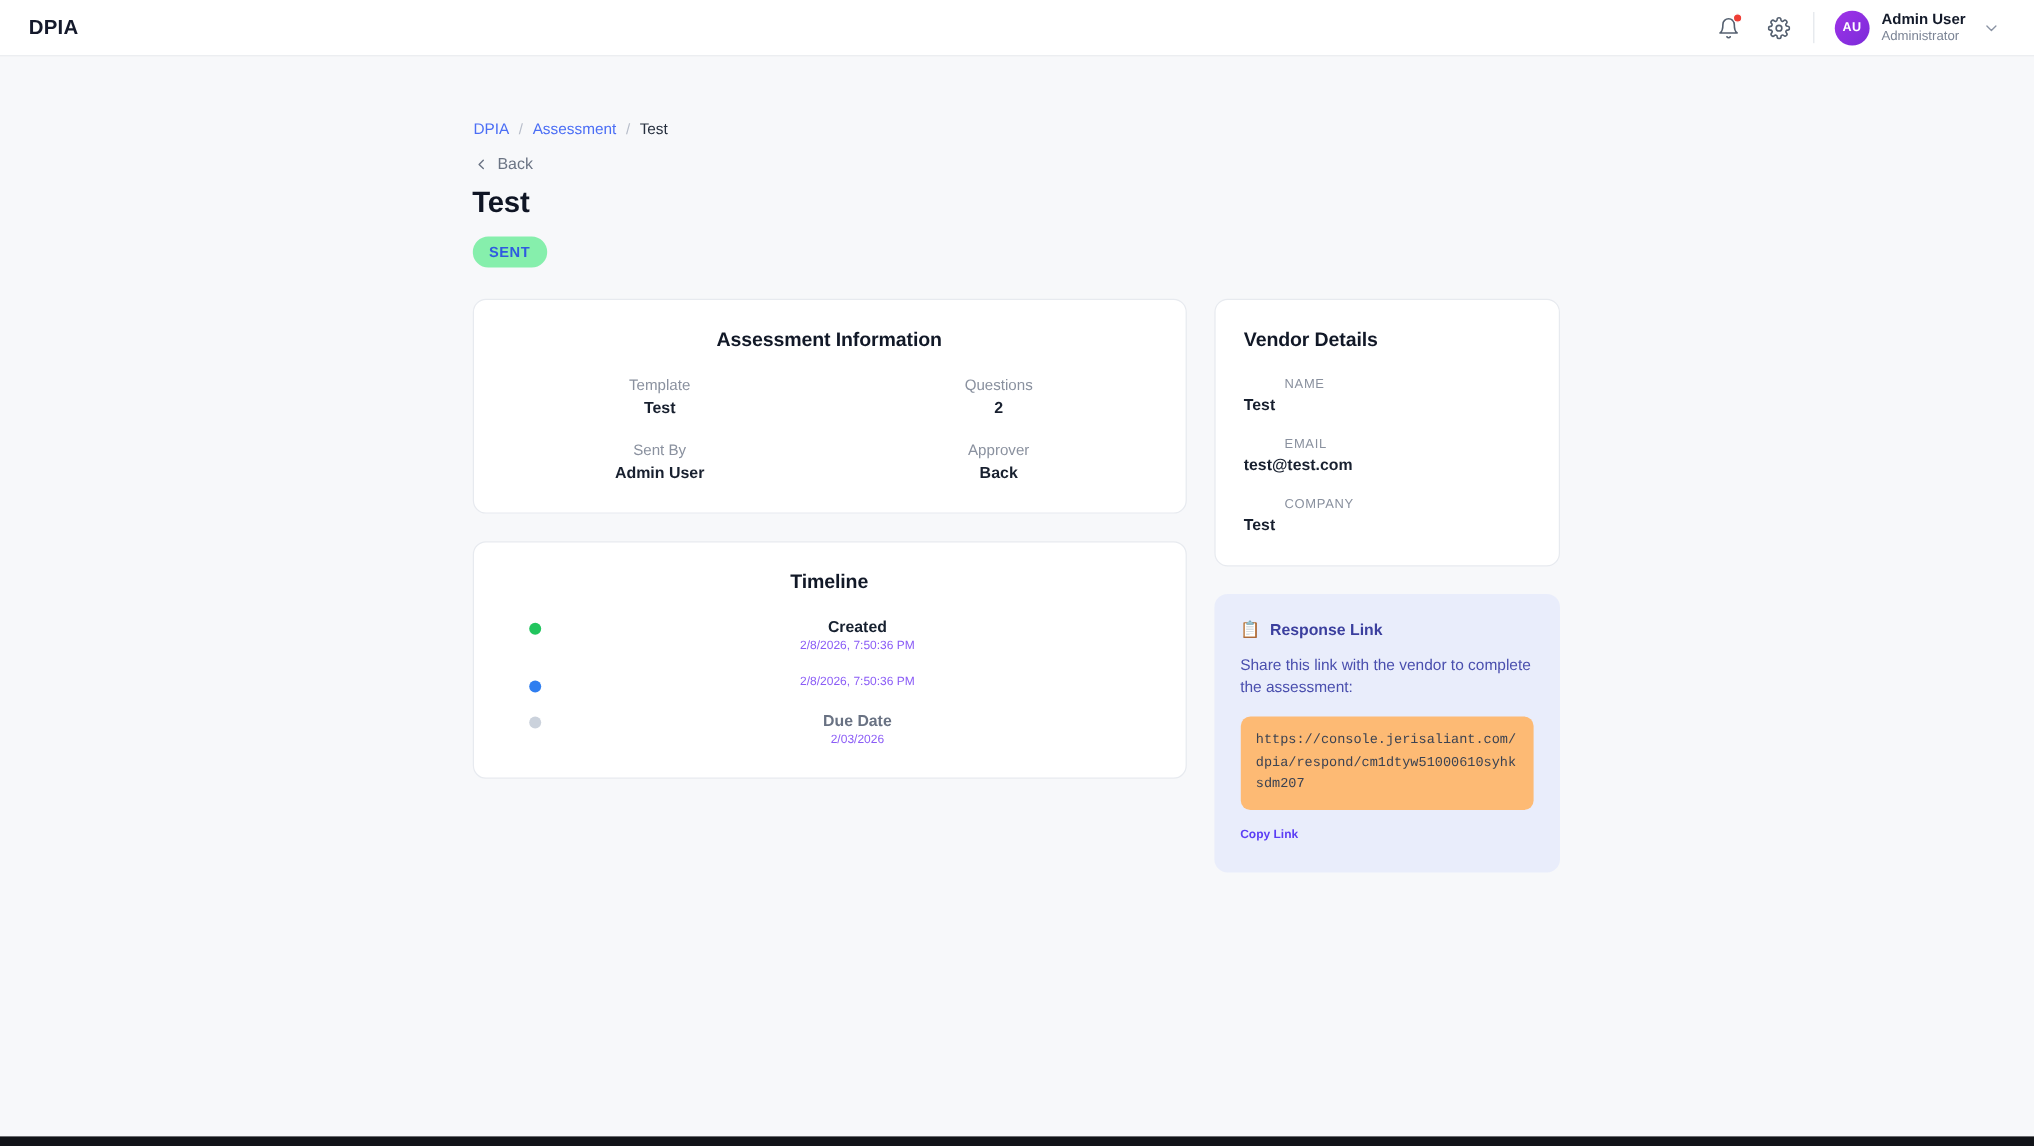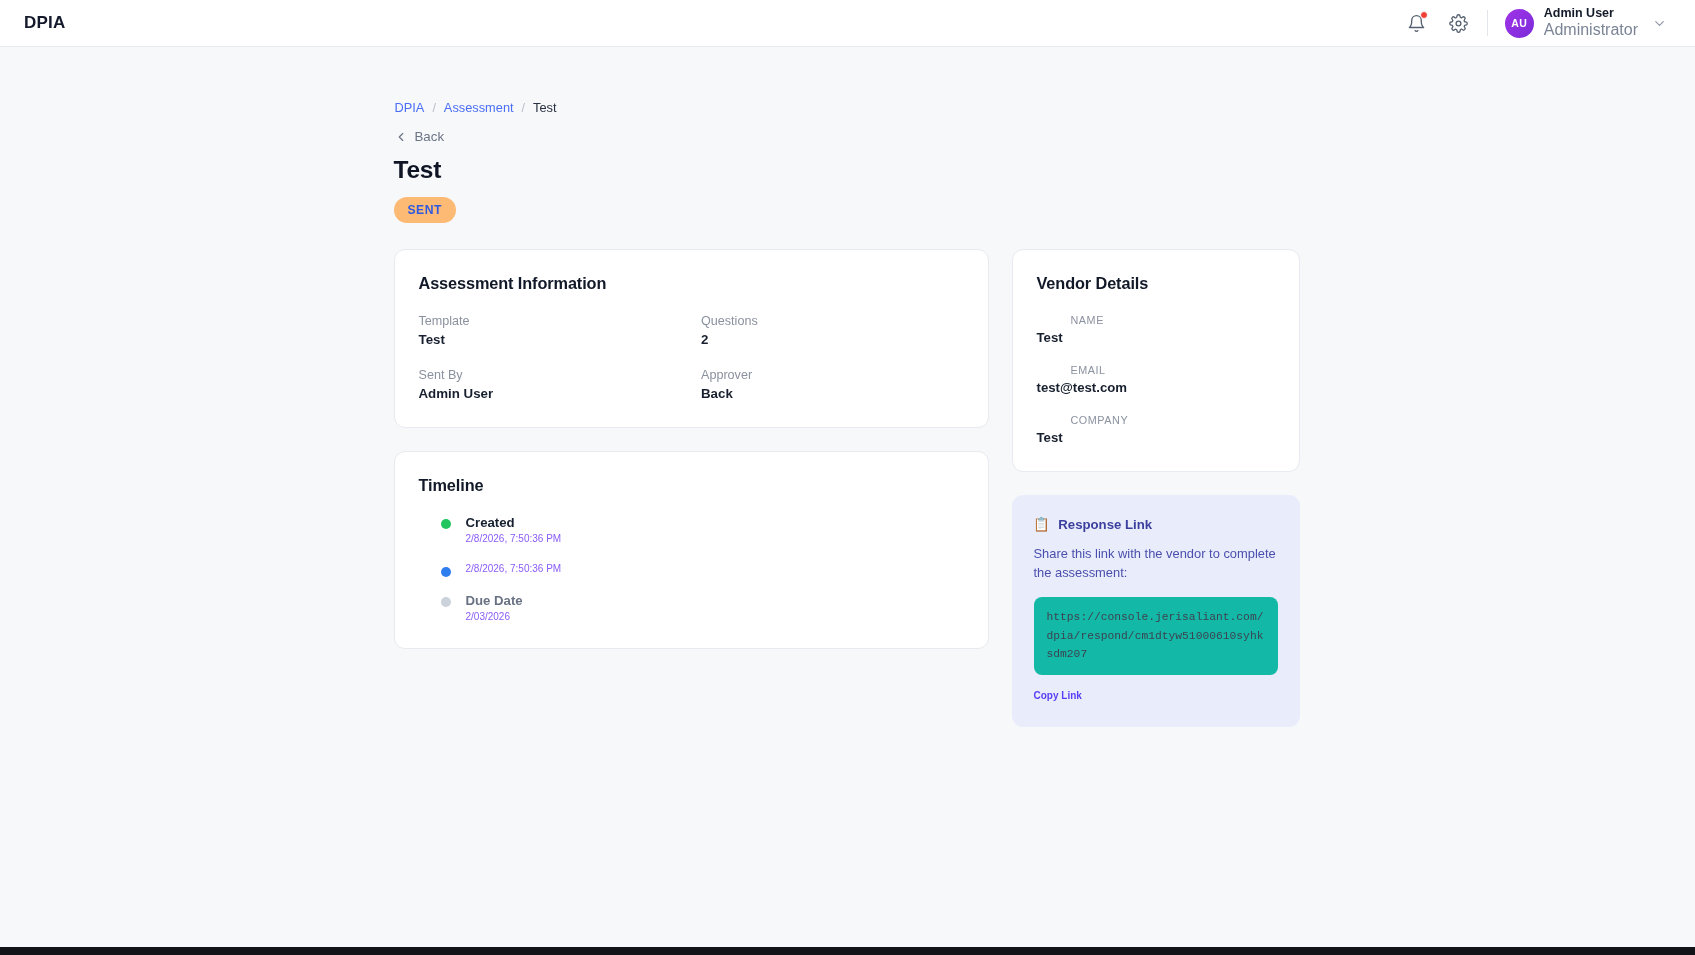--- a/index.html
+++ b/index.html
@@ -77,21 +77,21 @@
     justify-content: center;
     letter-spacing: .3px;
   }
   .user-text { line-height: 1.18; }
   .user-name {
     font-size: 12.5px;
     font-weight: 700;
     color: #131a2a;
   }
   .user-role {
-    font-size: 16px;
+    font-size: 11px;
     color: #7b8495;
   }
   .chev-down { color: #8b94a4; margin-left: 4px; display: flex; align-items: center; cursor: pointer;}
 
   
   .page {
     padding: 0;
     height: 908px;
     position: relative;
   }
@@ -132,34 +132,34 @@
     letter-spacing: -.2px;
     margin-bottom: 13px;
   }
 
   .status-badge {
     display: inline-flex;
     align-items: center;
     height: 26px;
     padding: 0 14px;
     border-radius: 13px;
-    background: #fdba74;
+    background: #86efac;
     color: #2f5ae0;
     font-size: 12.2px;
     font-weight: 700;
     letter-spacing: .45px;
   }
 
   .grid {
     display: flex;
     gap: 23px;
     margin-top: 26px;
     align-items: flex-start;
   }
-  .col-main { width: 595px; }
+  .col-main { width: 595px; text-align: center; }
   .col-side { width: 288px; }
 
   .card {
     background: #ffffff;
     border: 1px solid #e7eaef;
     border-radius: 11px;
     padding: 24px 24px 26px 24px;
   }
   .card + .card { margin-top: 23px; }
   .card-title {
@@ -253,21 +253,21 @@
     margin-bottom: 13px;
   }
   .resp-emoji { font-size: 13.5px; line-height: 1; }
   .resp-desc {
     font-size: 12.9px;
     color: #4a4fae;
     line-height: 1.47;
     margin-bottom: 14px;
   }
   .resp-url {
-    background: #14b8a6;
+    background: #fdba74;
     border-radius: 8px;
     padding: 11px 13px;
     font-family: "Liberation Mono", monospace;
     font-size: 11.3px;
     line-height: 1.65;
     color: #3c4352;
     word-break: break-all;
   }
   .resp-copy {
     display: inline-block;

